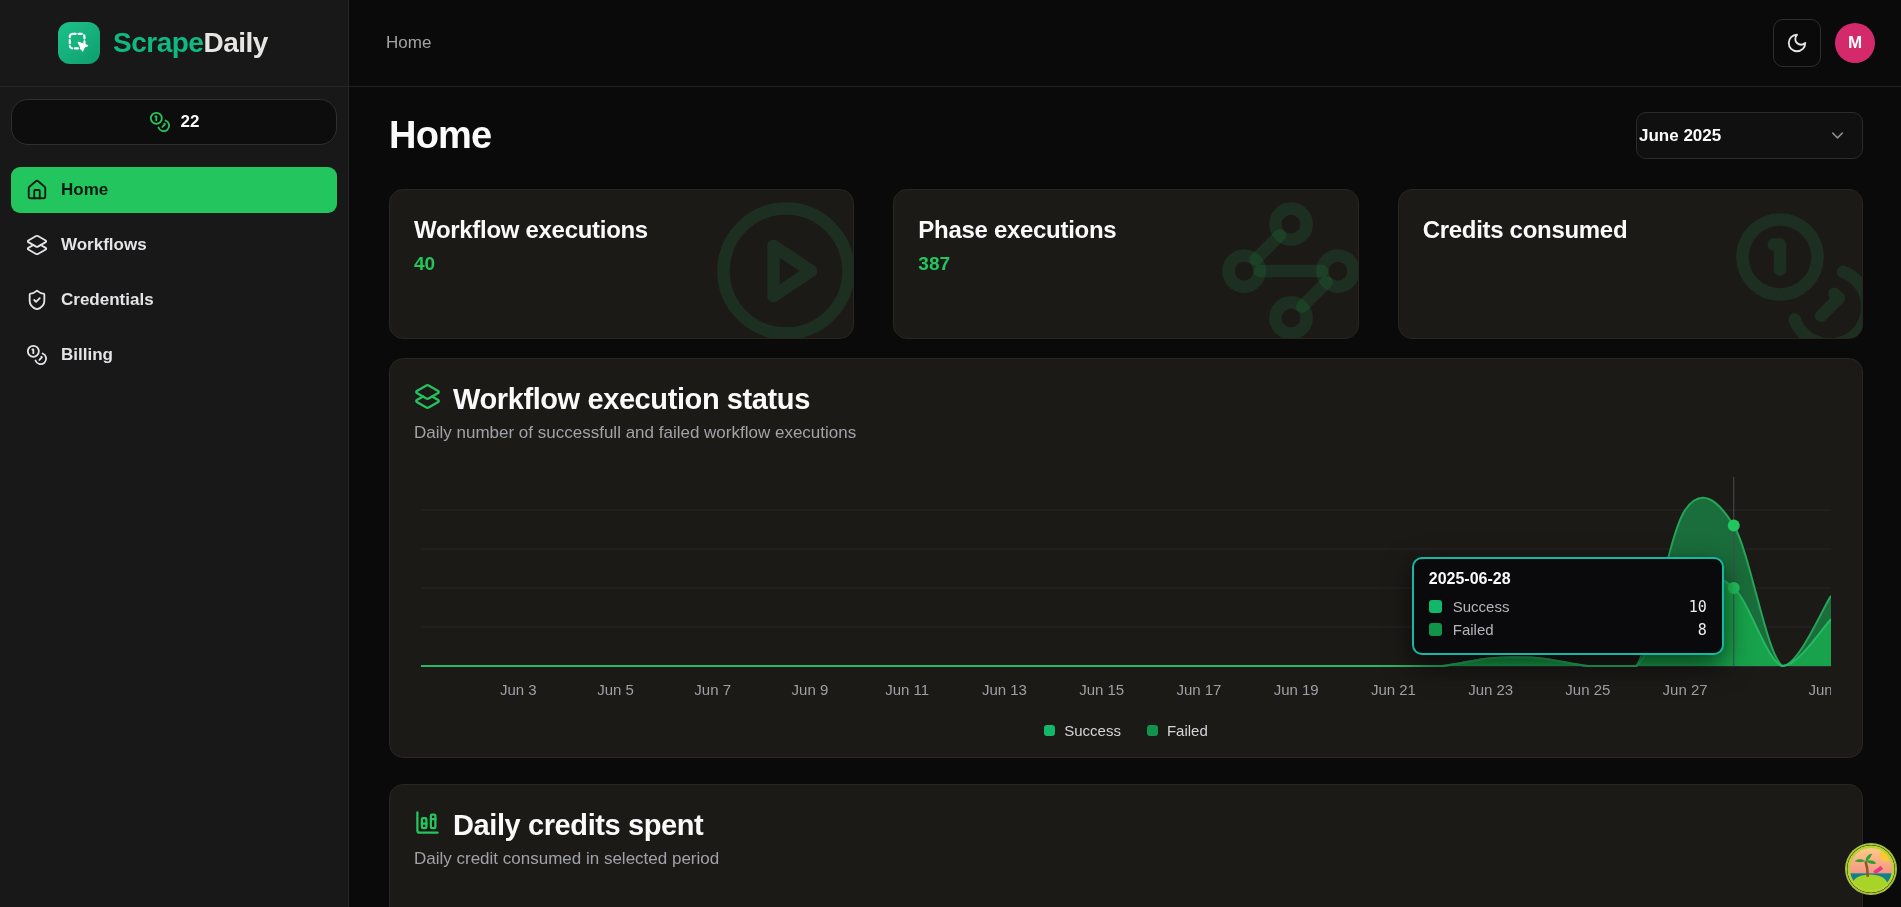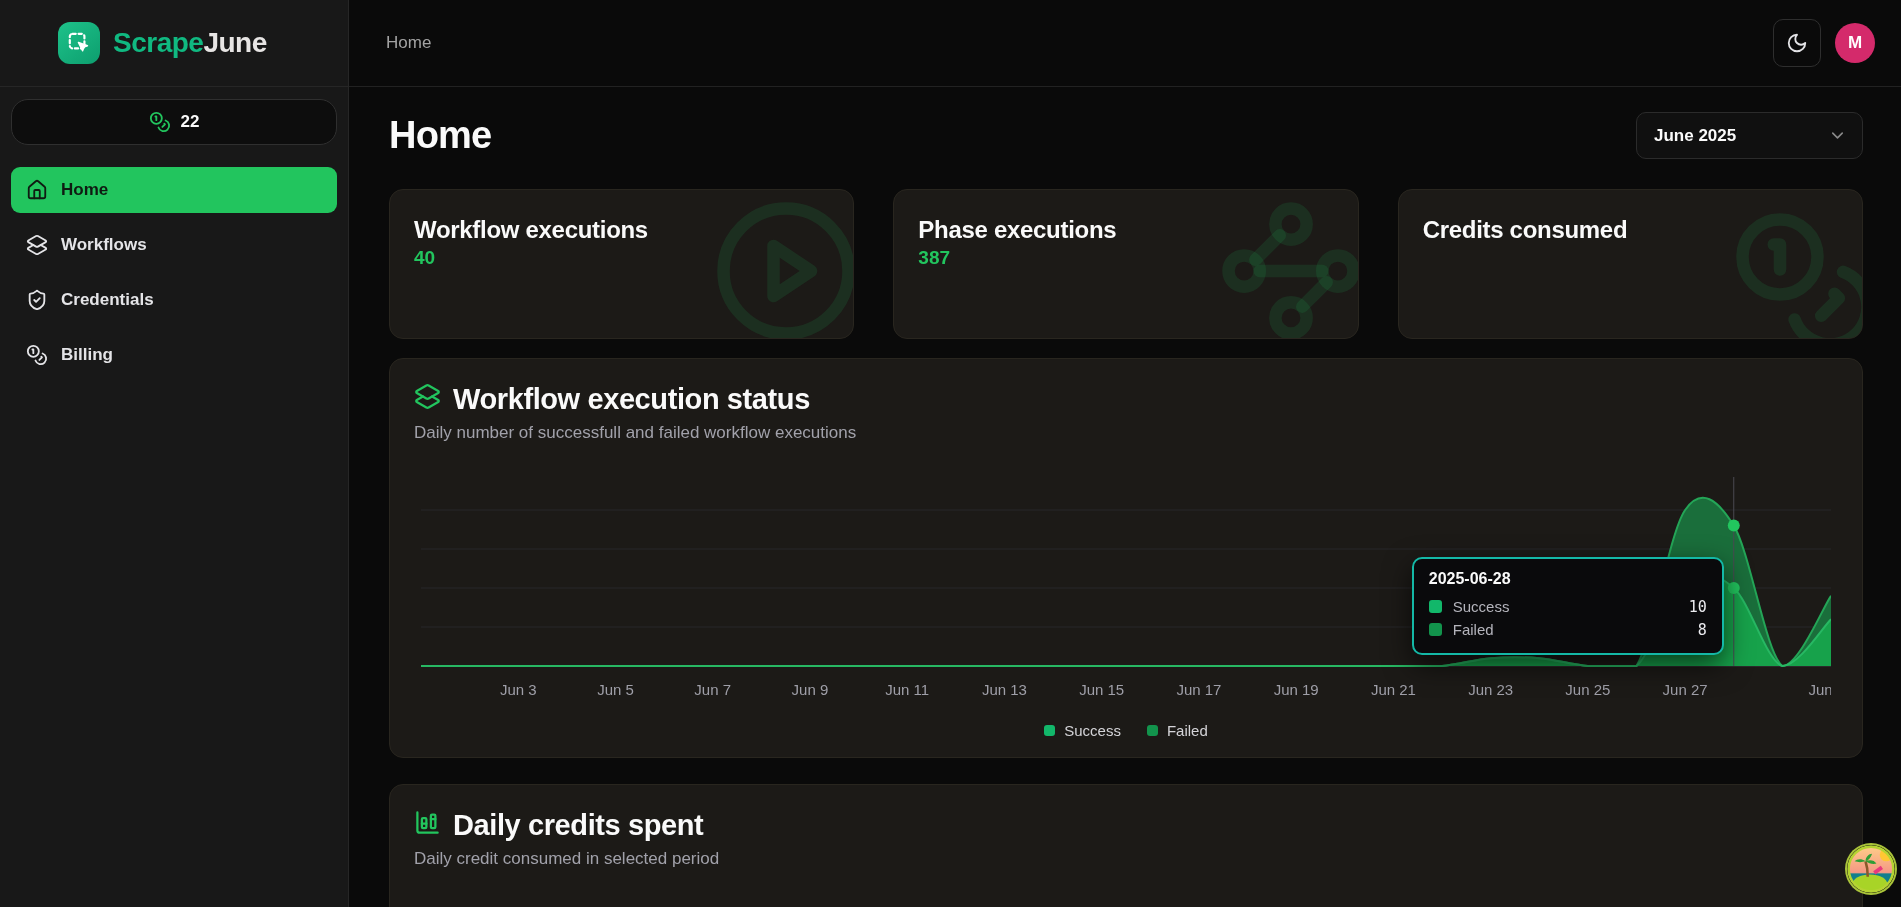--- a/index.html
+++ b/index.html
@@ -36,29 +36,29 @@
   .icon-btn { width:48px; height:48px; border:1px solid #2e2e2e; border-radius:10px; background:transparent;
     display:flex; align-items:center; justify-content:center; cursor:pointer; }
   .icon-btn svg { width:22px; height:22px; color:#e4e4e7; }
   .avatar { width:40px; height:40px; border-radius:50%; background:#d42a6b; color:#fff;
     display:flex; align-items:center; justify-content:center; font-size:17px; font-weight:600; cursor:pointer; }
 
   .content { flex:1; padding:25px 40px 0 40px; overflow:hidden; }
   .page-head { display:flex; align-items:center; justify-content:space-between; margin-bottom:30px; }
   .page-title { font-size:38px; font-weight:800; letter-spacing:-0.8px; }
   .period-select { width:227px; height:47px; border:1px solid #2b2b2b; background:#101010; border-radius:10px;
-    display:flex; align-items:center; justify-content:space-between; padding:0 15px 0 17px;
+    display:flex; align-items:center; justify-content:space-between; padding:0 15px 0 2px;
     font-size:17px; font-weight:600; color:#fafafa; cursor:pointer; }
   .period-select svg { width:19px; height:19px; color:#8a8a8a; }
 
   .stats { display:grid; grid-template-columns:1fr 1fr 1fr; gap:39px; margin-bottom:19px; }
   .stat-card { position:relative; height:150px; background:#1c1a17; border:1px solid #29261f;
     border-radius:14px; padding:26px 24px; overflow:hidden; }
   .stat-title { font-size:24px; font-weight:700; letter-spacing:-0.3px; }
-  .stat-value { font-size:19px; font-weight:700; color:#22c55e; margin-top:3px; }
+  .stat-value { font-size:19px; font-weight:700; color:#22c55e; margin-top:9px; }
   .ghost-icon { position:absolute; right:-8px; top:55%; transform:translateY(-50%);
     width:150px; height:150px; color:rgba(34,197,94,0.13); }
 
   .chart-card { background:#1c1a17; border:1px solid #29261f; border-radius:14px;
     padding:24px 24px 14px 24px; margin-bottom:26px; }
   .card-head-row { display:flex; align-items:flex-start; gap:12px; }
   .card-head-row svg { width:27px; height:27px; color:#22c55e; }
   .card-title { font-size:29px; font-weight:700; letter-spacing:-0.4px; }
   .card-sub { color:#a1a1aa; font-size:17px; margin-top:7px; }
   .chart-wrap { position:relative; margin-top:28px; }
@@ -87,21 +87,21 @@
 <div class="app">
 
   <aside class="sidebar">
     <div class="logo-row">
       <div class="logo-mark">
         <svg viewBox="0 0 24 24" fill="none" stroke="#ffffff" stroke-width="2" stroke-linecap="round" stroke-linejoin="round">
           <rect x="3.5" y="3.5" width="13.5" height="13.5" rx="2.5" stroke-dasharray="3 2.6"></rect>
           <path d="M11.5 11.5l8.3 3.1-3.3 1.2-1.2 3.3z" fill="#ffffff" stroke-width="1.4"></path>
         </svg>
       </div>
-      <div class="logo-text"><span class="p1">Scrape</span><span class="p2">June</span></div>
+      <div class="logo-text"><span class="p1">Scrape</span><span class="p2">Daily</span></div>
     </div>
 
     <div class="side-body">
       <div class="credits-badge">
         <svg viewBox="0 0 24 24" fill="none" stroke="currentColor" stroke-width="2" stroke-linecap="round" stroke-linejoin="round">
           <circle cx="8" cy="8" r="6"></circle>
             <path d="M18.09 10.37A6 6 0 1 1 10.34 18"></path>
           <path d="M7 6h1v4"></path>
             <path d="m16.71 13.88.7.71-2.82 2.82"></path>
         </svg>

